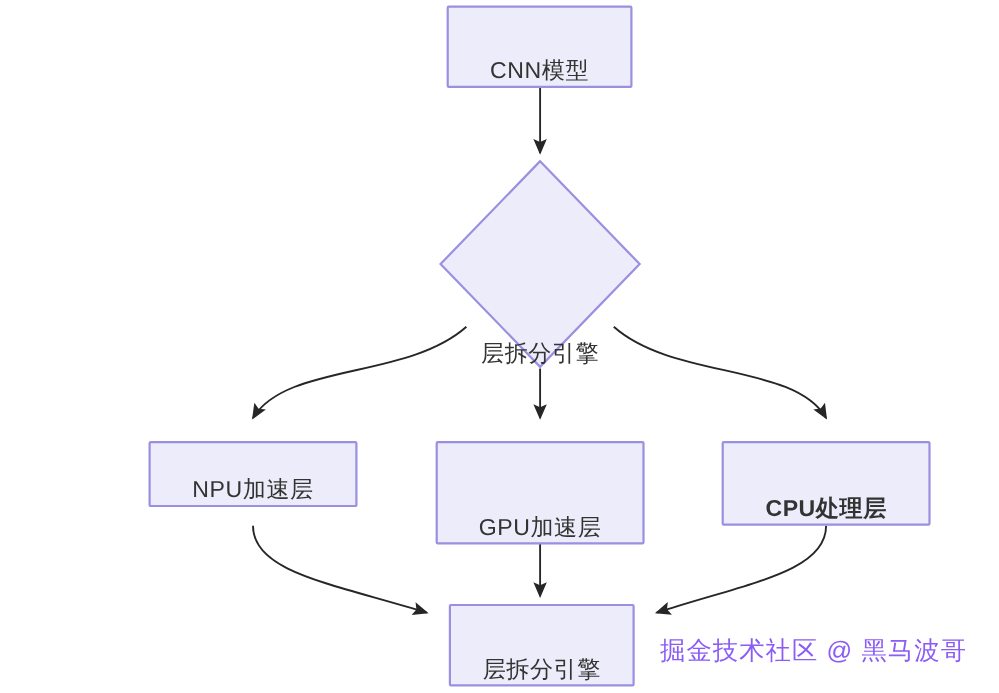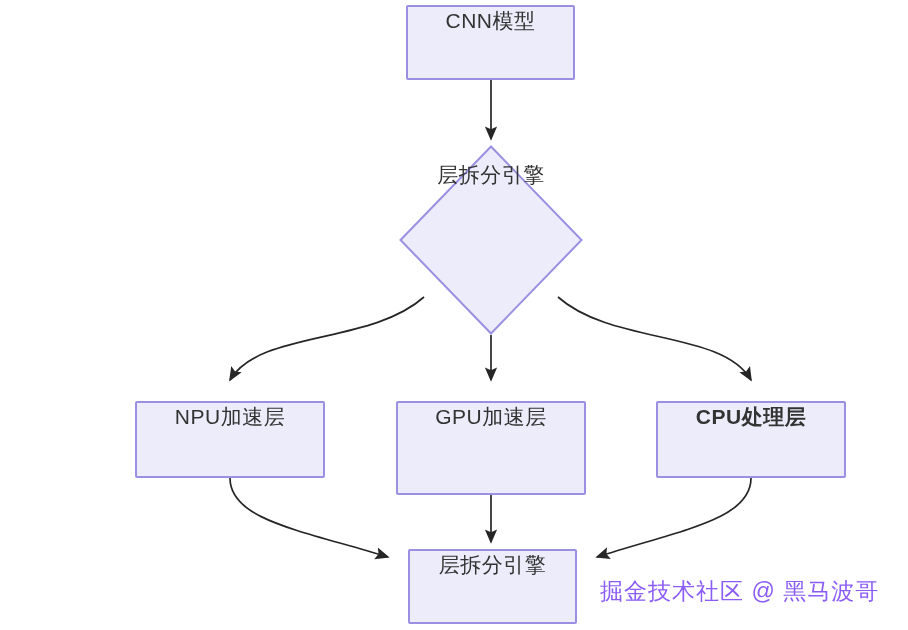--- a/index.html
+++ b/index.html
@@ -24,21 +24,21 @@
     position: absolute;
     left: 0;
     top: 0;
     width: 908px;
     height: 630px;
   }
   .node {
     position: absolute;
     box-sizing: border-box;
     display: flex;
-    align-items: flex-start;
+    align-items: flex-end;
     justify-content: center;
     color: #333333;
     font-size: 21px;
     letter-spacing: 0.5px;
     white-space: nowrap;
   }
   .node-rect {
     background: #ececfa;
     border: 2px solid #9a8fe0;
     border-radius: 2px;
@@ -99,21 +99,21 @@
     <span>CNN模型</span>
   </div>
 
   <div class="node node-diamond" style="left:399px; top:145px; width:184px; height:190px;">
     <svg class="diamond-shape" viewBox="0 0 184 190" preserveAspectRatio="none" xmlns="http://www.w3.org/2000/svg">
       <polygon points="92,1.5 182.5,95 92,188.5 1.5,95" fill="#ececfa" stroke="#9a8fe0" stroke-width="2"></polygon>
     </svg>
     <span class="diamond-label">层拆分引擎</span>
   </div>
 
-  <div class="node node-rect" style="left:135px; top:401px; width:190px; height:77px;">
+  <div class="node node-rect" style="left:135px; top:401px; width:190px; height:60px;">
     <span>NPU加速层</span>
   </div>
 
   <div class="node node-rect" style="left:396px; top:401px; width:190px; height:94px;">
     <span>GPU加速层</span>
   </div>
 
   <div class="node node-rect" style="left:656px; top:401px; width:190px; height:77px;font-weight:bold;">
     <span>CPU处理层</span>
   </div>

